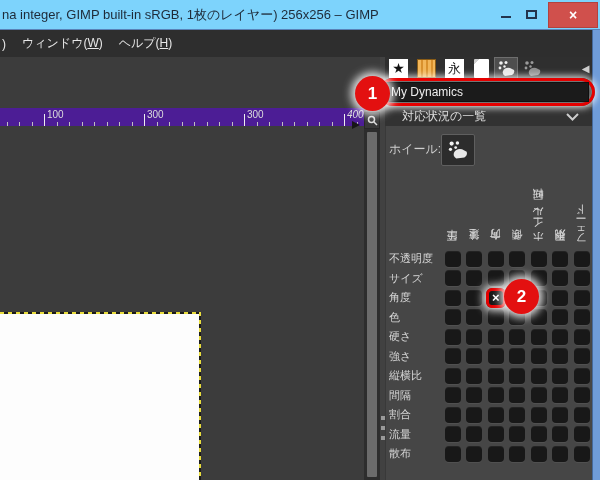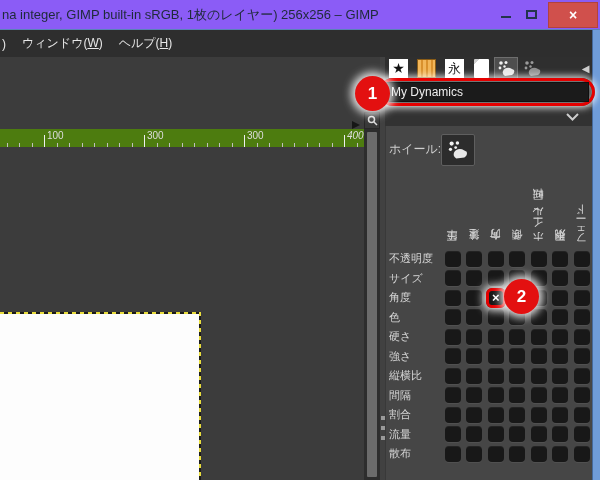--- a/index.html
+++ b/index.html
@@ -1,39 +1,39 @@
 <!DOCTYPE html>
 <html><head>
 <meta charset="utf-8">
 <style>
   * { margin:0; padding:0; box-sizing:border-box; }
   html,body { width:600px; height:480px; overflow:hidden; }
   body { font-family:"Liberation Sans","DejaVu Sans",sans-serif; background:#3c3c3c; position:relative; }
 
   
   .titlebar { position:absolute; left:0; top:0; width:600px; height:30px;
-    background:#8b5cf6; border-bottom:1px solid #5a83b8; }
+    background:#7dd3fc; border-bottom:1px solid #5a83b8; }
   .title-text { position:absolute; left:2px; top:0; line-height:29px; font-size:13px; color:#1e2a38; white-space:nowrap; }
   .win-btn { position:absolute; top:2px; height:24px; display:flex; align-items:center; justify-content:center; }
   .btn-min { left:494px; width:24px; }
   .btn-min .bar { width:10px; height:2px; background:#23344d; margin-top:6px; }
   .btn-max { left:519px; width:24px; }
   .btn-max .box { width:11px; height:9px; border:2px solid #23344d; background:transparent; }
   .btn-close { left:548px; top:2px; width:50px; height:26px; background:#d0504c; border:1px solid #b2423f;
     color:#fff; font-size:14px; font-weight:bold; }
 
   
   .menubar { position:absolute; left:0; top:30px; width:592px; height:27px; background:#2e2e2e;
     display:flex; align-items:center; padding-left:2px; gap:16px; }
   .menu-item { color:#e8e8e8; font-size:12px; white-space:nowrap; }
   .menu-item u { text-decoration:underline; }
 
   
   .canvas-region { position:absolute; left:0; top:57px; width:364px; height:423px; background:#3c3c3c; }
-  .ruler { position:absolute; left:0; top:72px; width:364px; height:18px; background:#4d7c0f; }
+  .ruler { position:absolute; left:0; top:51px; width:364px; height:18px; background:#4c1d95; }
   .tick-minor { position:absolute; bottom:0; width:1px; height:4px; background:#c0c0c0; }
   .tick-major { position:absolute; bottom:0; width:1px; height:12px; background:#efefef; }
   .tick-label { position:absolute; top:1px; font-size:10px; color:#dcdcdc; }
   .ruler-marker { position:absolute; left:352px; top:64px; width:0; height:0;
     border-left:8px solid #161616; border-top:4px solid transparent; border-bottom:4px solid transparent; }
   .canvas-white { position:absolute; left:0; top:257px; width:199px; height:166px; background:#fdfdfd; }
   .dash-top { position:absolute; left:0; top:255px; width:201px; height:2px;
     background:repeating-linear-gradient(90deg,#e9dd3d 0 4px,#1c1c1c 4px 8px); }
   .dash-right { position:absolute; left:199px; top:255px; width:2px; height:168px;
     background:repeating-linear-gradient(180deg,#e9dd3d 0 4px,#1c1c1c 4px 8px); }
@@ -221,20 +221,21 @@
     </svg>
   </div>
   <div class="tab-menu-arrow">◀</div>
 </div>
 
 <div class="entry-annotation"></div>
 <input class="name-entry" value="My Dynamics" style="">
 <div class="num-circle circle-1">1</div>
 
 <div class="dropdown">
+  <span class="dropdown-label">対応状況の一覧</span>
   <svg class="chevron" width="13" height="8" viewBox="0 0 13 8">
     <polyline points="1,1 6.5,6.5 12,1" fill="none" stroke="#cccccc" stroke-width="2"></polyline>
   </svg>
 </div>
 
 <span class="icon-label">ホイール:</span>
 <div class="icon-button">
   <svg width="22" height="21" viewBox="0 0 19 18">
     <circle cx="4" cy="3" r="1.8" fill="#f0f0f0"></circle>
       <circle cx="9" cy="2.5" r="1.5" fill="#f0f0f0"></circle>

